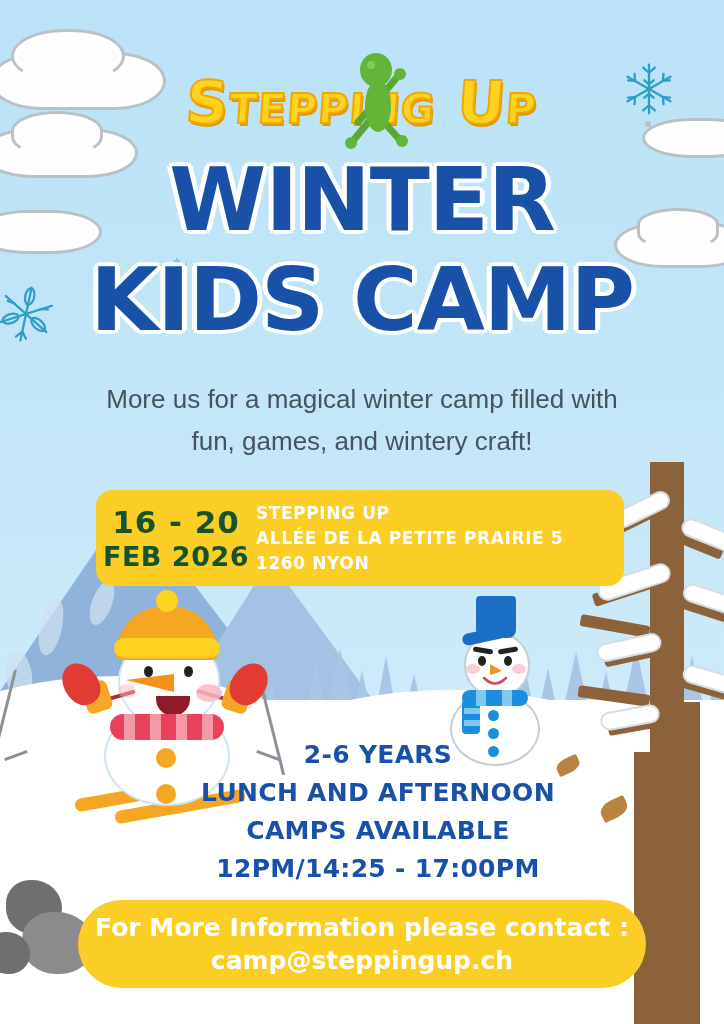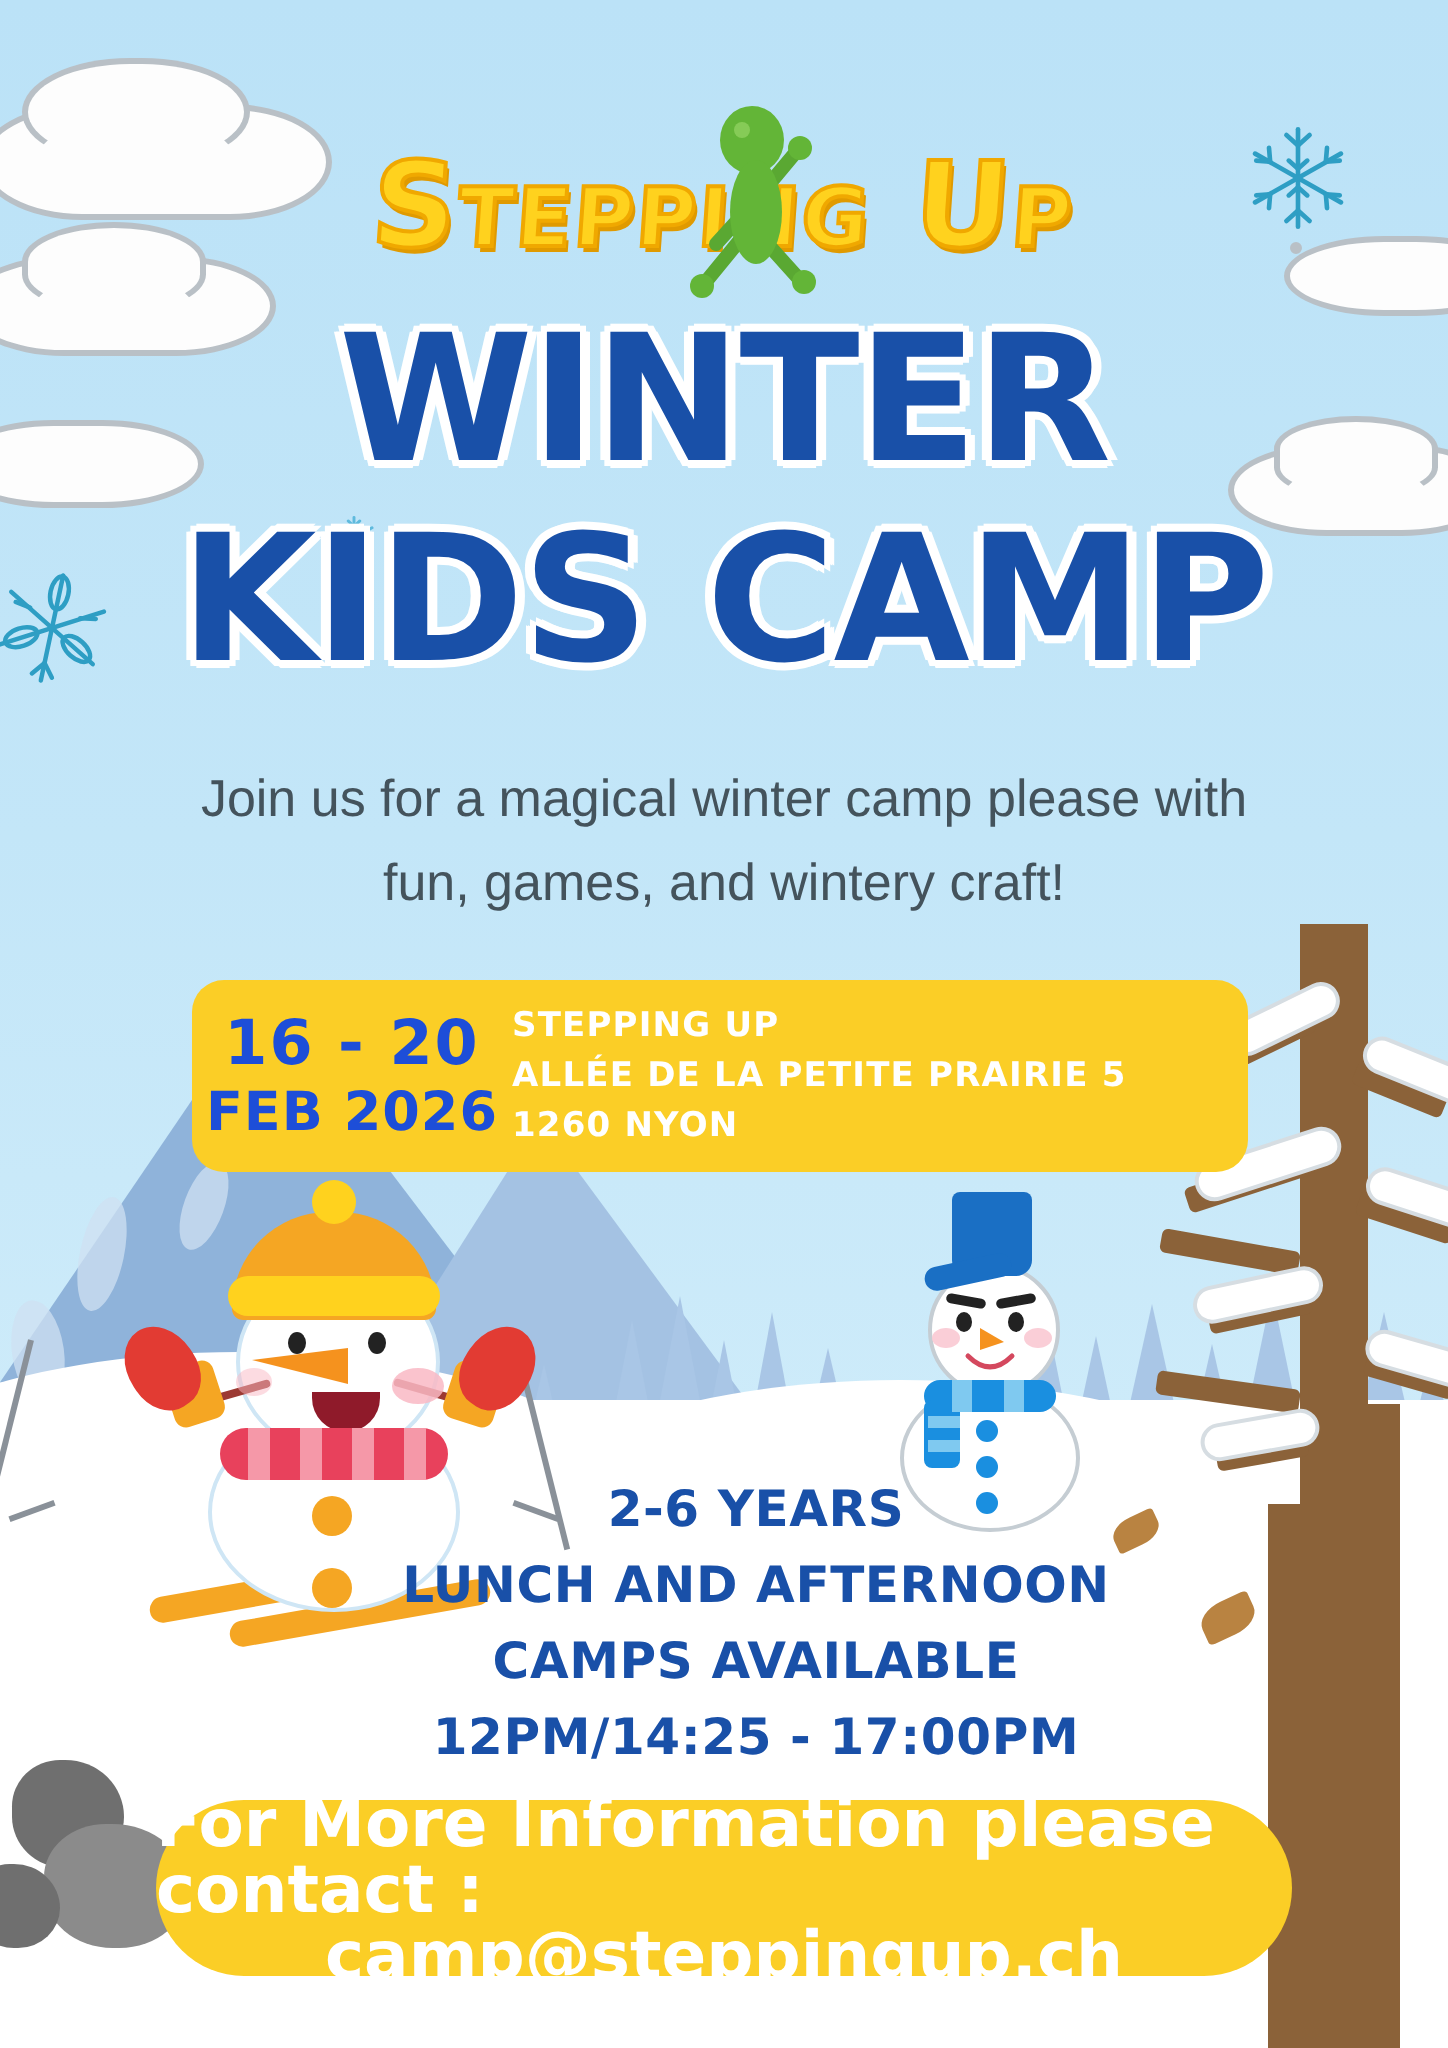--- a/index.html
+++ b/index.html
@@ -87,35 +87,35 @@
   .hill2{left:250px;top:690px;width:400px;height:150px;}
   .hill3{left:520px;top:700px;width:300px;height:140px;}
 
   
   .info-banner{
     position:absolute;left:96px;top:490px;width:528px;height:96px;
     background:#fbce26;border-radius:16px;
     display:flex;align-items:center;
   }
   .info-date{
-    width:160px;text-align:center;color:#1d4ed8;
+    width:160px;text-align:center;color:#14532d;
     font-family:"DejaVu Sans",sans-serif;font-weight:bold;
   }
   .info-date .d1{font-size:31px;line-height:36px;letter-spacing:1px;}
   .info-date .d2{font-size:27px;line-height:33px;letter-spacing:.5px;}
   .info-addr{color:#fff;font-family:"DejaVu Sans",sans-serif;font-weight:bold;
              font-size:17px;line-height:25px;letter-spacing:.6px;}
 
   .contact-banner{
     position:absolute;left:78px;top:900px;width:568px;height:88px;
     background:#fbce26;border-radius:44px;
     display:flex;flex-direction:column;align-items:center;justify-content:center;
   }
   .contact-banner div{color:#fff;font-family:"DejaVu Sans",sans-serif;font-weight:bold;
-                      font-size:33px;line-height:33px;}
+                      font-size:25px;line-height:33px;}
 
   
   .details{
     position:absolute;left:152px;top:736px;width:452px;text-align:center;
     color:#1950a8;font-family:"DejaVu Sans",sans-serif;font-weight:bold;
     font-size:25px;line-height:38px;letter-spacing:.3px;
   }
 
   
   .sm1{position:absolute;left:60px;top:604px;width:230px;height:220px;}
@@ -267,21 +267,21 @@
     <circle cx="70" cy="26" r="6" fill="#63b537"></circle>
     <circle cx="21" cy="95" r="6" fill="#63b537"></circle>
     <circle cx="72" cy="93" r="6" fill="#63b537"></circle>
     <ellipse cx="41" cy="17" rx="4" ry="4" fill="#8ed15f" opacity=".8"></ellipse>
   </svg>
 
   <div class="heading h-winter">WINTER</div>
   <div class="heading h-kids">KIDS CAMP</div>
 
   <div class="subtitle">
-    <div>Join us for a magical winter camp please with</div>
+    <div>More us for a magical winter camp filled with</div>
     <div>fun, games, and wintery craft!</div>
   </div>
 
   <div class="tree">
     <div class="trunk" style="left:62px;top:10px;width:34px;height:562px;"></div>
     <div class="trunk" style="left:46px;top:300px;width:20px;height:272px;"></div>
     <div class="trunk" style="left:94px;top:250px;width:18px;height:322px;"></div>
 
     <div class="branch" style="left:28px;top:60px;width:42px;height:13px;transform:rotate(-26deg);"></div>
     <div class="branch" style="left:88px;top:86px;width:48px;height:13px;transform:rotate(22deg);"></div>

